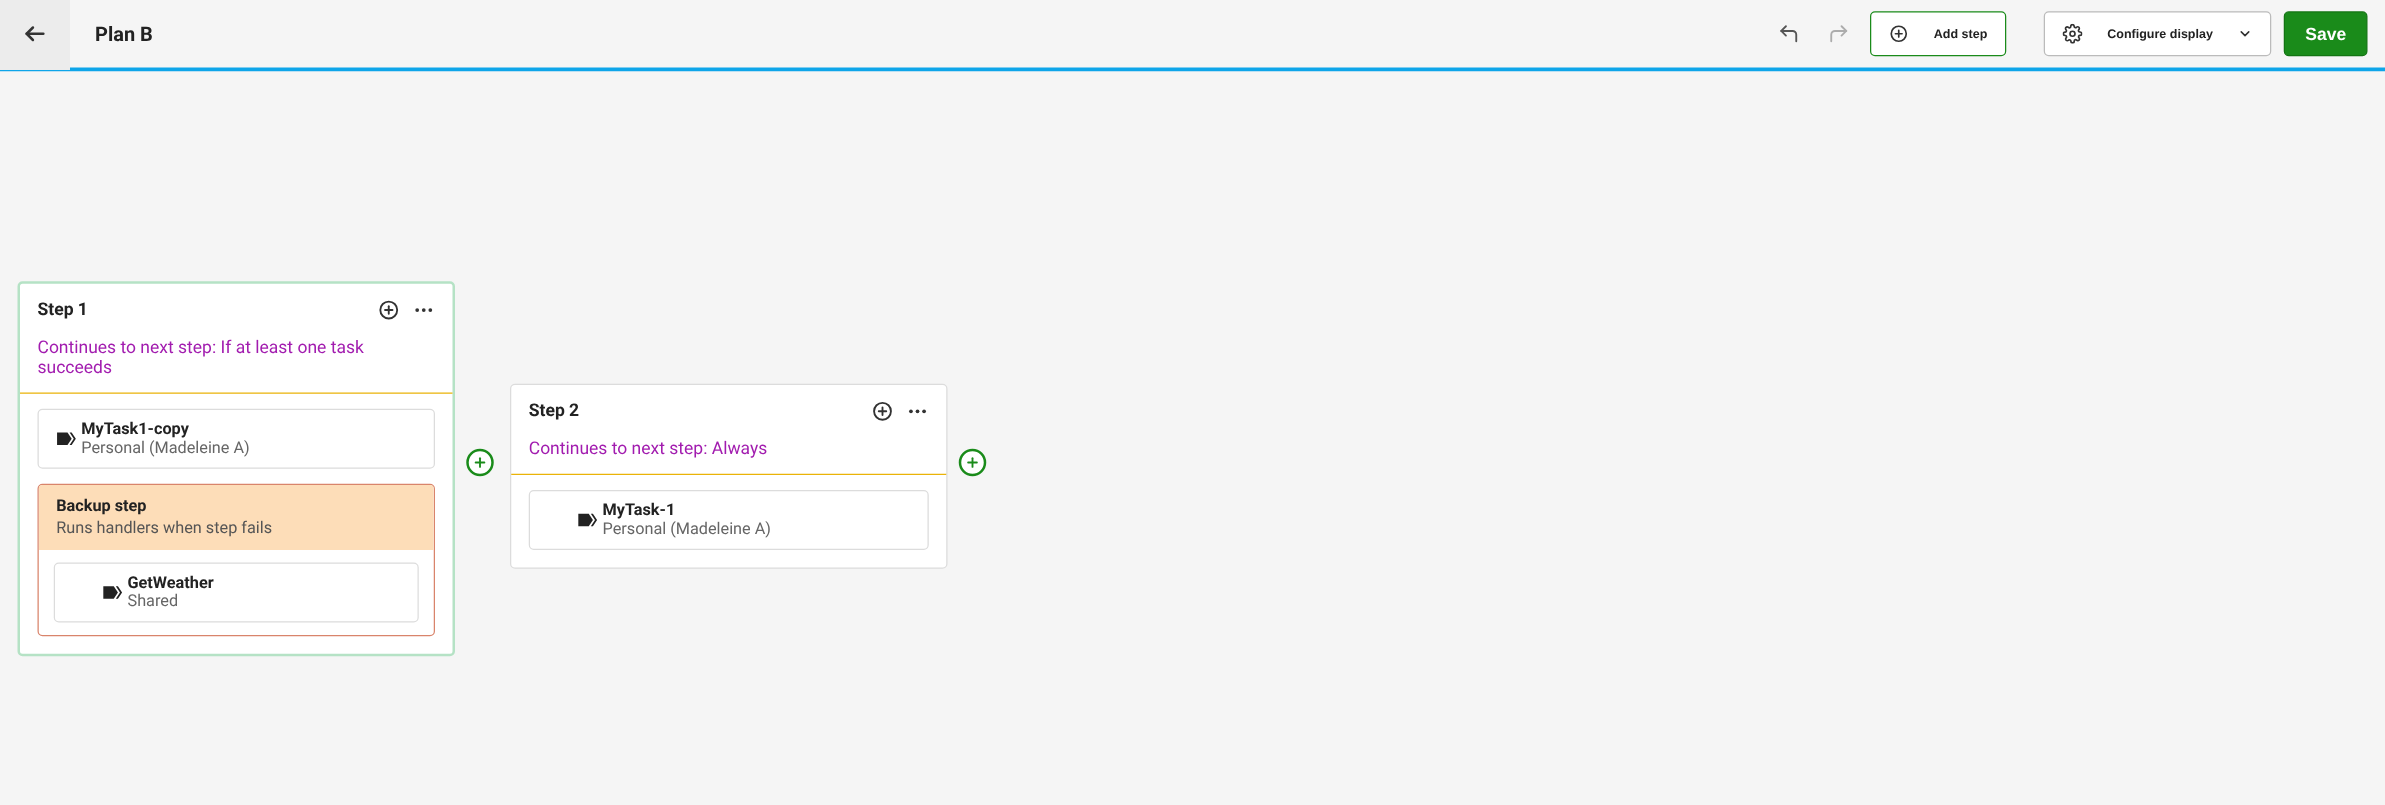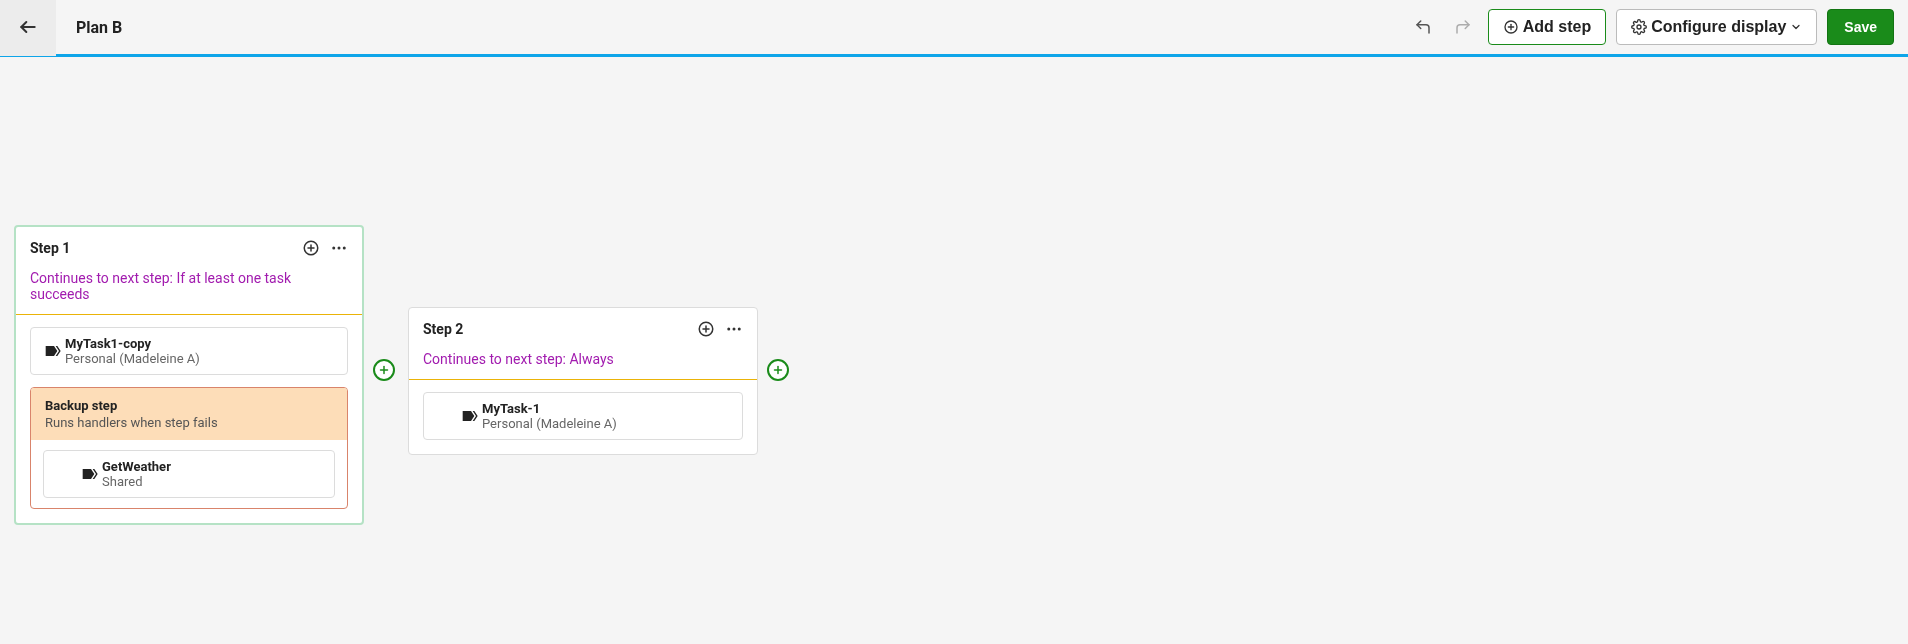--- a/index.html
+++ b/index.html
@@ -43,32 +43,32 @@
     height: 30px;
     display: inline-flex;
     align-items: center;
     justify-content: center;
     cursor: pointer;
     color: #444;
   }
   .outline-btn {
     display: inline-flex;
     align-items: center;
-    gap: 4px;
+    gap: 20px;
     height: 36px;
     padding: 0 14px;
     background: #fff;
     border: 1px solid #1a8b1a;
     border-radius: 4px;
     color: #222;
-    font-size: 16px;
+    font-size: 10px;
     font-weight: 600;
     cursor: pointer;
   }
-  .outline-btn.gray { border-color: #bbb; }
+  .outline-btn.gray { border-color: #bbb; margin-left: 20px; }
   .outline-btn svg { flex-shrink: 0; }
   .primary-btn {
     height: 36px;
     padding: 4px 16px;
     background: #1a8b1a;
     border: 1px solid #137413;
     border-radius: 4px;
     color: #fff;
     font-size: 14px;
     font-weight: 700;

